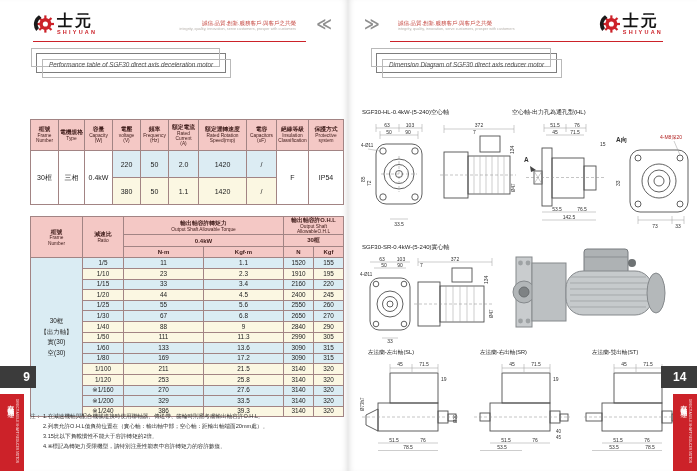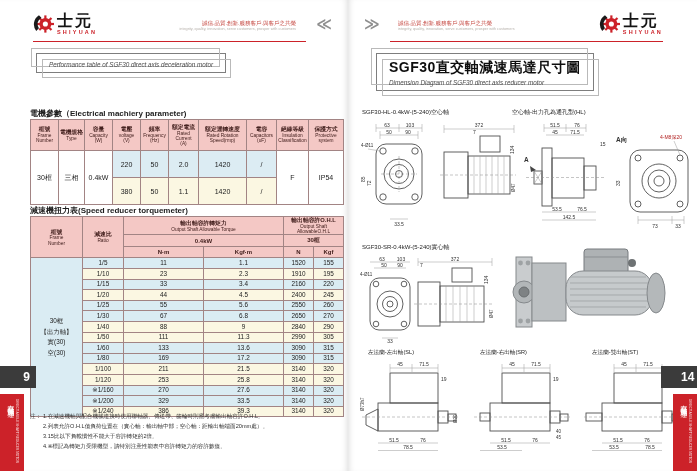--- a/index.html
+++ b/index.html
@@ -72,21 +72,21 @@
   .notes{position:absolute;left:30px;top:411px;width:305px;display:flex;
          font-size:5.6px;color:#2e2e2e;}
   .notes-label{width:13px;flex:none;line-height:1.8;}
   .notes-lines{flex:1;}
   .note-line{line-height:1.8;white-space:nowrap;}
 
   
   .pn{position:absolute;top:366px;width:36px;height:22px;background:#3b3b3b;color:#fff;
       font-size:12px;font-weight:bold;display:flex;align-items:center;box-sizing:border-box;}
   .pn-l{left:0;justify-content:flex-end;padding-right:6px;}
-  .pn-r{right:0;justify-content:flex-start;padding-left:20px;text-align:right;}
+  .pn-r{right:0;justify-content:flex-start;padding-left:12px;text-align:right;}
   .sidetab{position:absolute;top:394px;width:24px;height:77px;background:#cc2229;color:#fff;
       display:flex;justify-content:center;gap:1px;padding-top:5px;box-sizing:border-box;overflow:hidden;}
   .sidetab-l{left:0;} .sidetab-r{right:0;}
   .tab-cn{writing-mode:vertical-rl;font-size:6.8px;letter-spacing:1px;line-height:1;}
   .tab-en{writing-mode:vertical-rl;font-size:3.2px;opacity:.85;line-height:1;}
 
   
   .diag{position:absolute;}
   .d1{left:12px;top:108px;width:332px;height:132px;}
   .d2{left:12px;top:243px;width:332px;height:102px;}
@@ -138,21 +138,20 @@
         <span class="tagline-en">integrity, quality, innovation, serve customers, prosper with customers</span>
       </div>
       <span class="chev chev-l">≪</span>
       <div class="redline redline-l"></div>
     </div>
 
     <div class="tbox tbox-l">
       <div class="t-en">Performance table of SGF30 direct axis deceleration motor</div>
     </div>
 
-    <div class="seclabel" style="top:108px">電機參數（Electrical machiery parameter)</div>
 
     <table class="elec">
       <colgroup>
         <col style="width:28px">
           <col style="width:26px">
           <col style="width:28px">
           <col style="width:28px">
         <col style="width:28px">
           <col style="width:30px">
           <col style="width:48px">
@@ -230,21 +229,20 @@
         <tr class="r-cream">
           <td class="val">380</td>
           <td class="val">50</td>
           <td class="val">1.1</td>
           <td class="val">1420</td>
           <td class="val">/</td>
         </tr>
       </tbody>
     </table>
 
-    <div class="seclabel" style="top:205px">減速機扭力表(Speed reducer torquemeter)</div>
 
     <table class="torque">
       <colgroup>
         <col style="width:52px">
           <col style="width:41px">
           <col style="width:80px">
         <col style="width:80px">
           <col style="width:30px">
           <col style="width:30px">
       </colgroup>
@@ -455,21 +453,20 @@
         </svg>
         <span class="logo-txt">
           <span class="logo-cn">士元</span>
           <span class="logo-en">SHIYUAN</span>
         </span>
       </div>
       <div class="redline redline-r"></div>
     </div>
 
     <div class="tbox tbox-r">
-      <div class="t-cn">SGF30直交軸減速馬達尺寸圖</div>
       <div class="t-en">Dimension Diagram of SGF30 direct axis reducer motor</div>
     </div>
 
     <div class="diag d1">
       <div class="dlabel" style="left:2px;top:0">SGF30-HL-0.4kW-(5-240)空心軸</div>
       <div class="dlabel" style="left:152px;top:0">空心軸-出力孔為通孔型(HL)</div>
 
       <svg class="sv" style="left:0;top:12px" width="78" height="108" viewBox="0 0 78 108">
         <line class="thin" x1="16" y1="8" x2="62" y2="8"></line>
         <line class="thin" x1="16" y1="4" x2="16" y2="12"></line>

